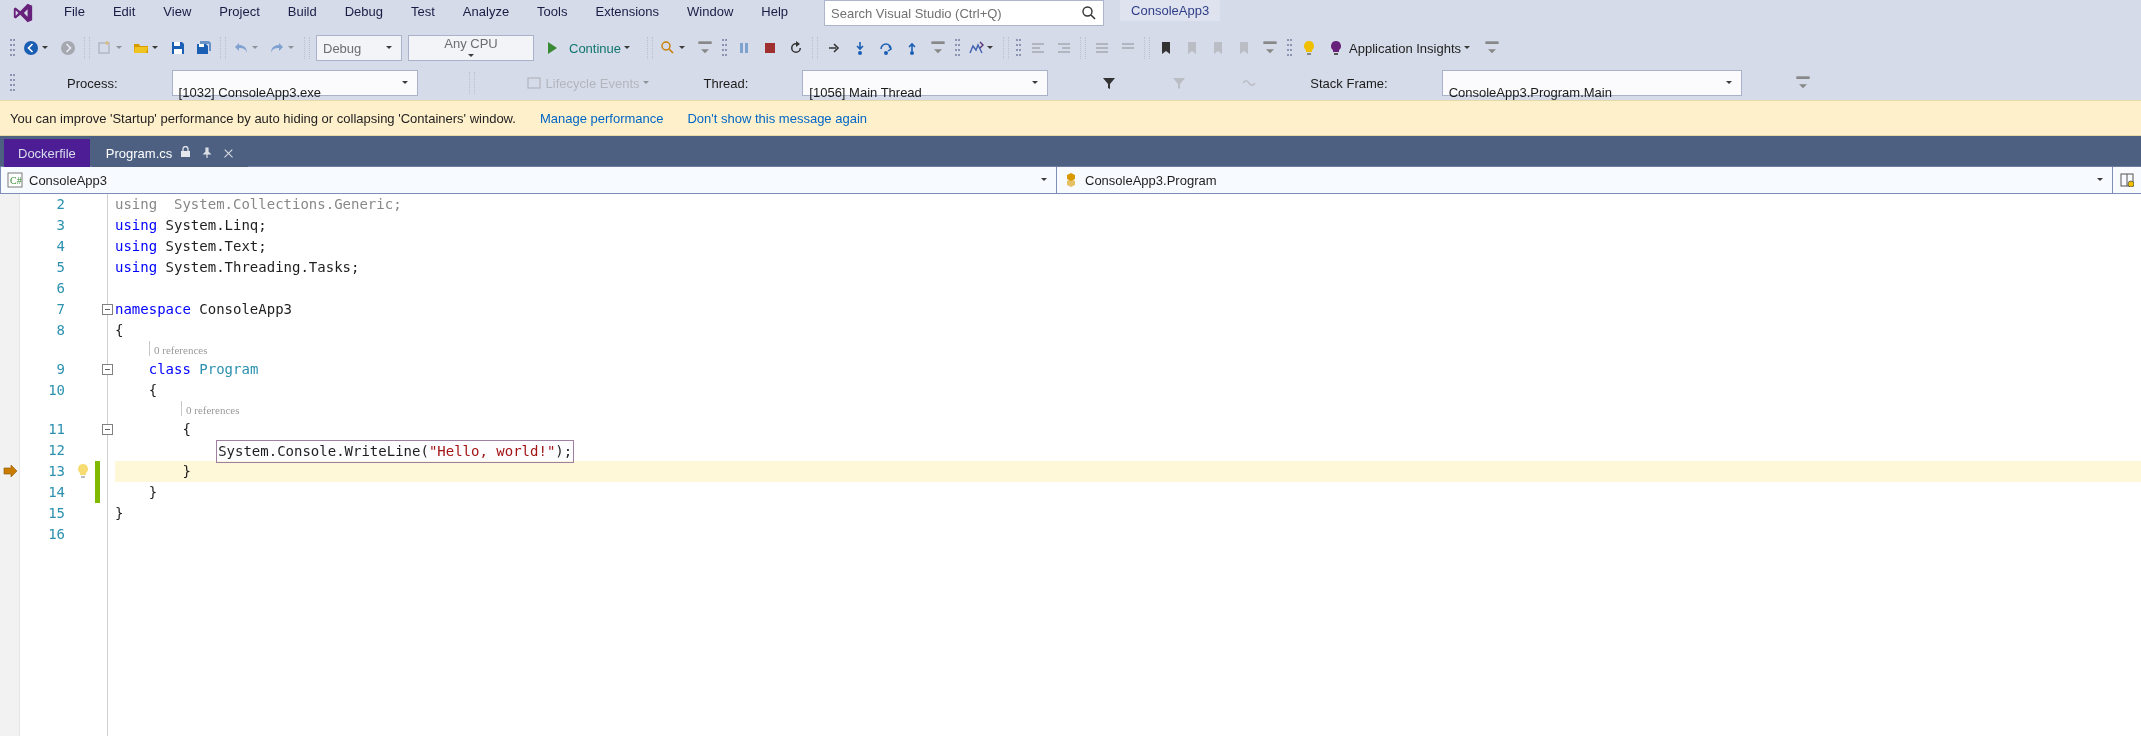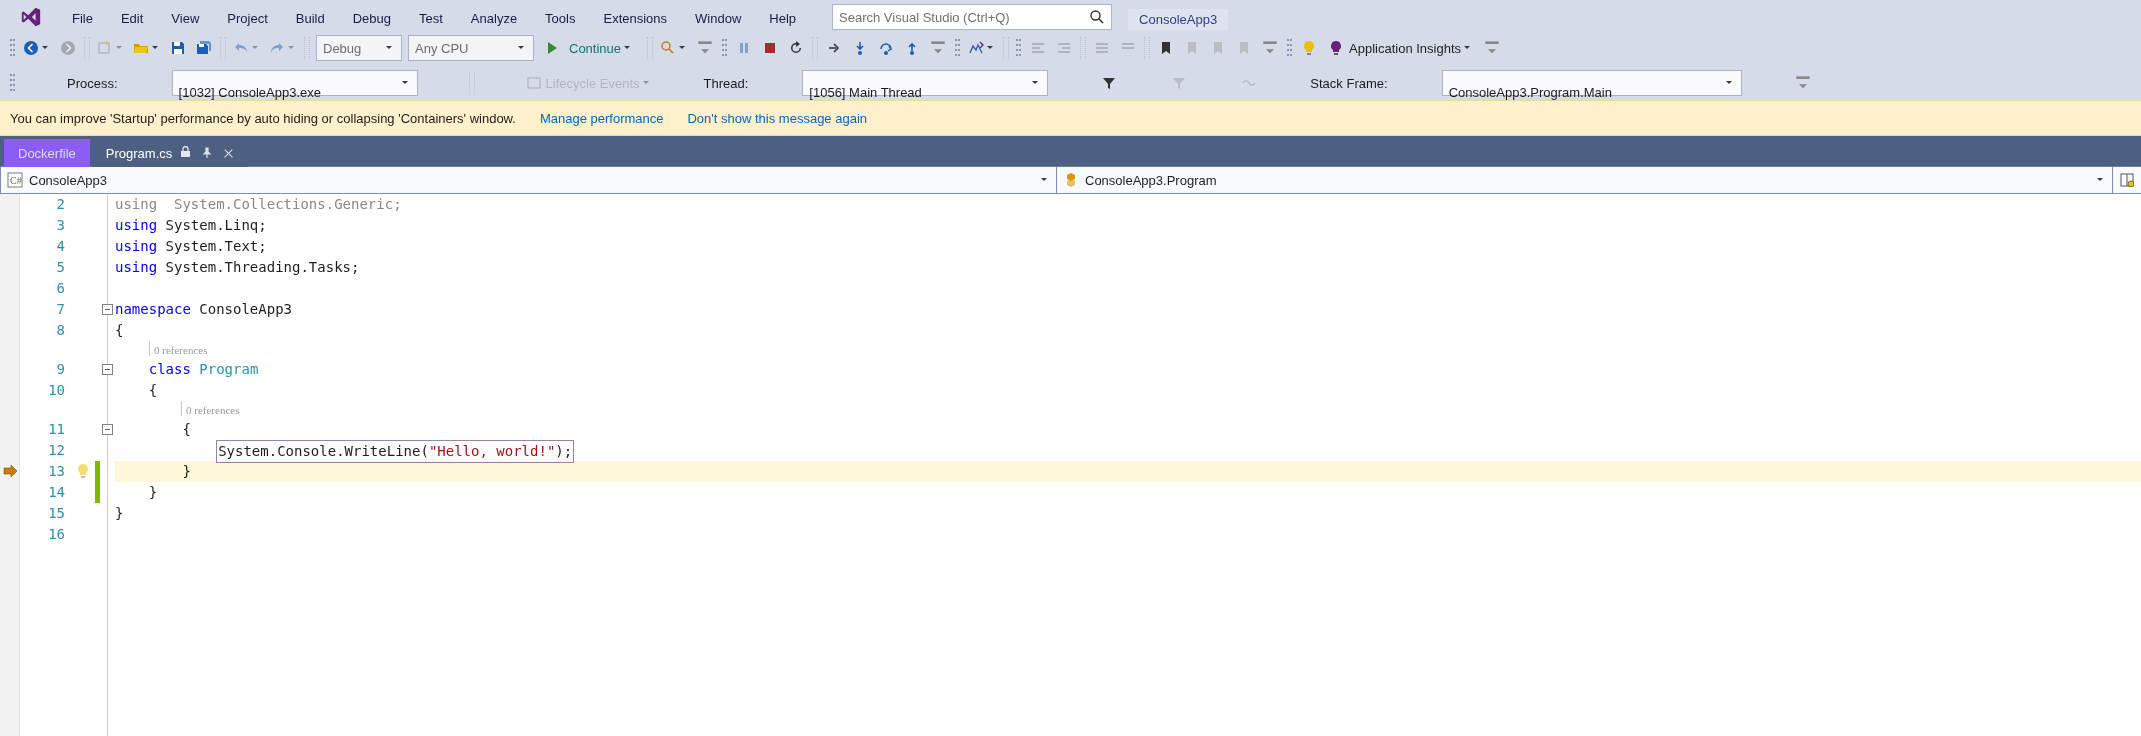--- a/index.html
+++ b/index.html
@@ -1,19 +1,19 @@
 <!DOCTYPE html>
 <html><head>
 <meta charset="utf-8">
 <style>
   * { margin:0; padding:0; box-sizing:border-box; }
   body { font-family:"Segoe UI",Tahoma,sans-serif; font-size:13px; color:#1e1e1e; background:#d6dbe9; width:2141px; height:736px; overflow:hidden; }
 
   
-  .menu-bar { height:30px; background:#d6dbe9; display:flex; align-items:flex-end; padding:0 14px; gap:2px; }
+  .menu-bar { height:30px; background:#d6dbe9; display:flex; align-items:flex-start; padding:0 6px; gap:2px; }
   .vs-logo { width:26px; height:26px; margin:0 12px 0 4px; display:flex; align-items:center; justify-content:center; }
   .vs-logo svg { width:22px; height:22px; }
   .menu-item { padding:4px 14px; color:#1b1b44; cursor:default; }
   .menu-spacer { flex:0 0 18px; }
   .quick-launch { width:280px; height:26px; background:#ffffff; border:1px solid #adb5cc; display:flex; align-items:center; padding:0 6px; color:#6a6a6a; }
   .ql-text { flex:1; font-style:normal; color:#717171; }
   .ql-icon { width:16px; height:16px; fill:#444; }
   .title-proj { margin-left:14px; padding:2px 10px; color:#2f3e88; background:#dfe3ef; border:1px solid transparent; }
 
   
@@ -26,21 +26,21 @@
      radial-gradient(circle at 5px 8px,#8b94b1 1px,transparent 1px),
      radial-gradient(circle at 2px 13px,#8b94b1 1px,transparent 1px),
      radial-gradient(circle at 5px 13px,#8b94b1 1px,transparent 1px),
      radial-gradient(circle at 2px 18px,#8b94b1 1px,transparent 1px),
      radial-gradient(circle at 5px 18px,#8b94b1 1px,transparent 1px); margin:0 3px; }
   .tb-btn { height:26px; min-width:26px; display:flex; align-items:center; justify-content:center; padding:0 3px; border:1px solid transparent; }
   .tb-btn.disabled { opacity:.45; pointer-events:none; }
   .tb-btn svg { width:16px; height:16px; }
   .tb-dd { width:0; height:0; border:3px solid transparent; border-top-color:#3b3b3b; margin:2px 3px 0 3px; }
   .combo { height:26px; min-width:86px; background:#f3f4f8; border:1px solid #aab2c9; display:flex; align-items:center; padding:0 6px; margin:0 3px; color:#6d6d6d; }
-  .combo.wide { min-width:126px; }
+  .combo.wide { min-width:126px;flex-direction:column; }
   .combo .cb-txt { flex:1; }
   .start-btn { height:26px; display:flex; align-items:center; padding:0 8px; margin:0 3px; }
   .play { width:0; height:0; border:6px solid transparent; border-left:9px solid #388a34; margin-right:6px; }
   .start-txt { color:#0f766e; }
   .overflow { width:12px; height:12px; }
   .lightbulb { width:16px; height:16px; }
   .insights-ico { width:16px; height:16px; margin-right:5px; }
   .app-insights { display:flex; align-items:center; padding:0 6px; color:#1e1e1e; }
 
   
@@ -50,21 +50,21 @@
   .combo2 .ct { flex:1; color:#1b1b1b;margin-top:18px; }
   .funnel svg { width:16px; height:16px; }
 
   
   .notif { height:36px; background:#fff0cc; border-top:1px solid #e8d9a6; border-bottom:1px solid #e8d9a6; display:flex; align-items:center; padding:0 10px; gap:24px; color:#222; }
   .notif a { color:#0066c5; text-decoration:none; cursor:pointer; }
 
   
   .tabstrip { height:30px; background:#4d6082; display:flex; align-items:flex-end; padding-left:4px; }
   .doctab { height:28px; display:flex; align-items:center; padding:0 14px; color:#fff; background:transparent; margin-right:2px; position:relative; top:1px; font-size:13px; }
-  .doctab.inactive { background:#8b5cf6; color:#d8ddec; }
+  .doctab.inactive { background:#4c1d95; color:#d8ddec; }
   .doctab.active { background:#4d6082; color:#fff; }
   .doctab .pin,.doctab .close { margin-left:10px; opacity:.8; display:flex; }
   .doctab .lock { margin-left:8px; opacity:.85; }
 
   
   .navcombos { height:28px; border-top:1px solid #6b7ca0; background:#eef4fb; display:flex; align-items:stretch; }
   .navbox { flex:1; border:1px solid #7d8fb7; border-top:none; display:flex; align-items:center; padding:0 6px; background:#f7fbff; margin-right:-1px; }
   .navbox .nbic { width:16px; height:16px; margin-right:6px; }
   .navbox.right { flex:0 0 30px; border-left:1px solid #7d8fb7; justify-content:center; }
 

